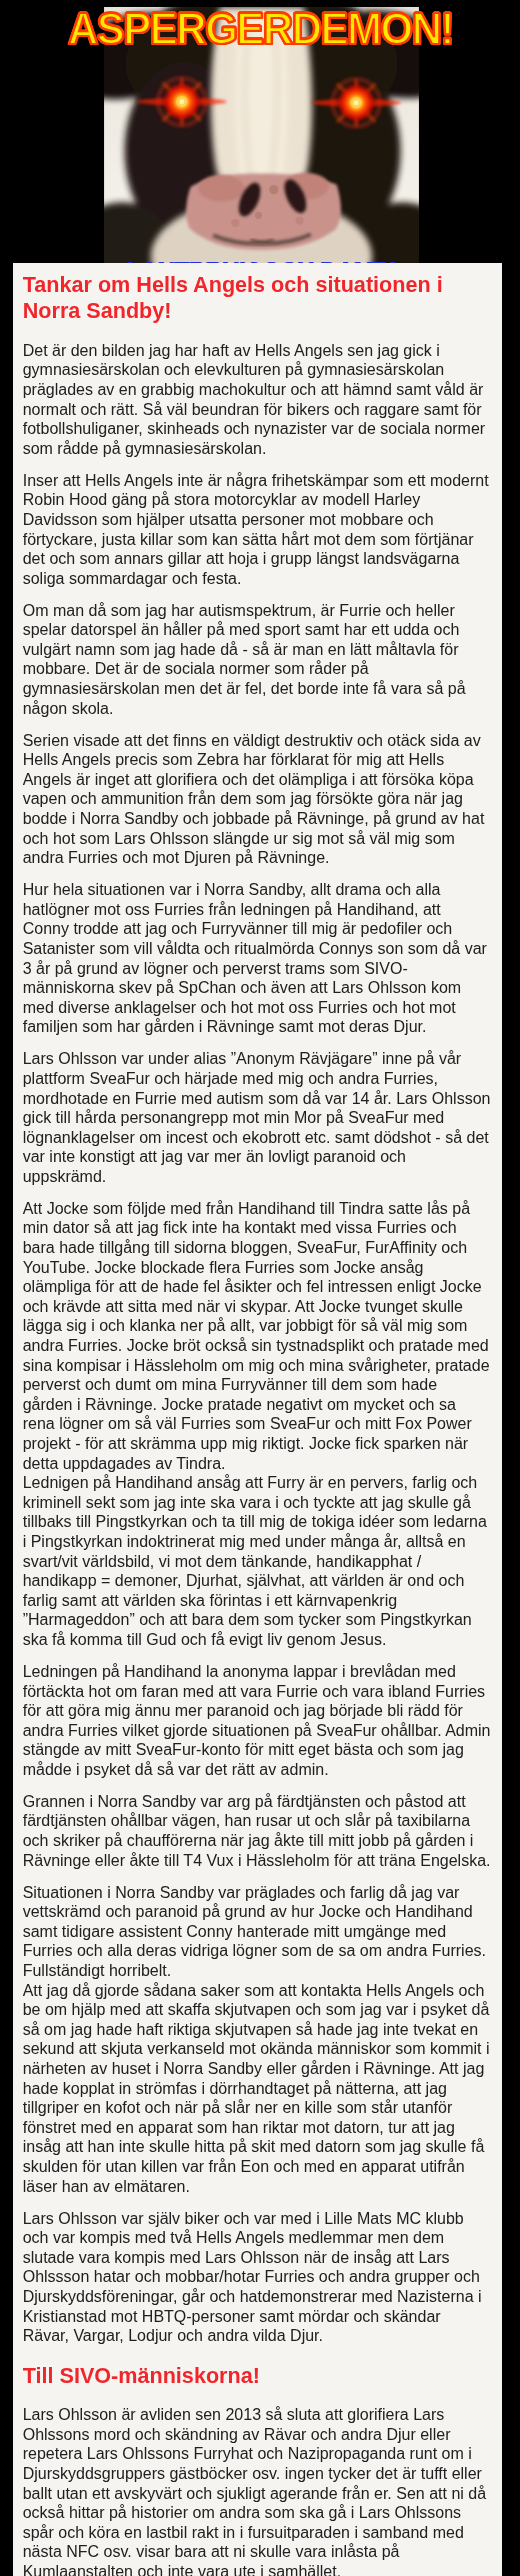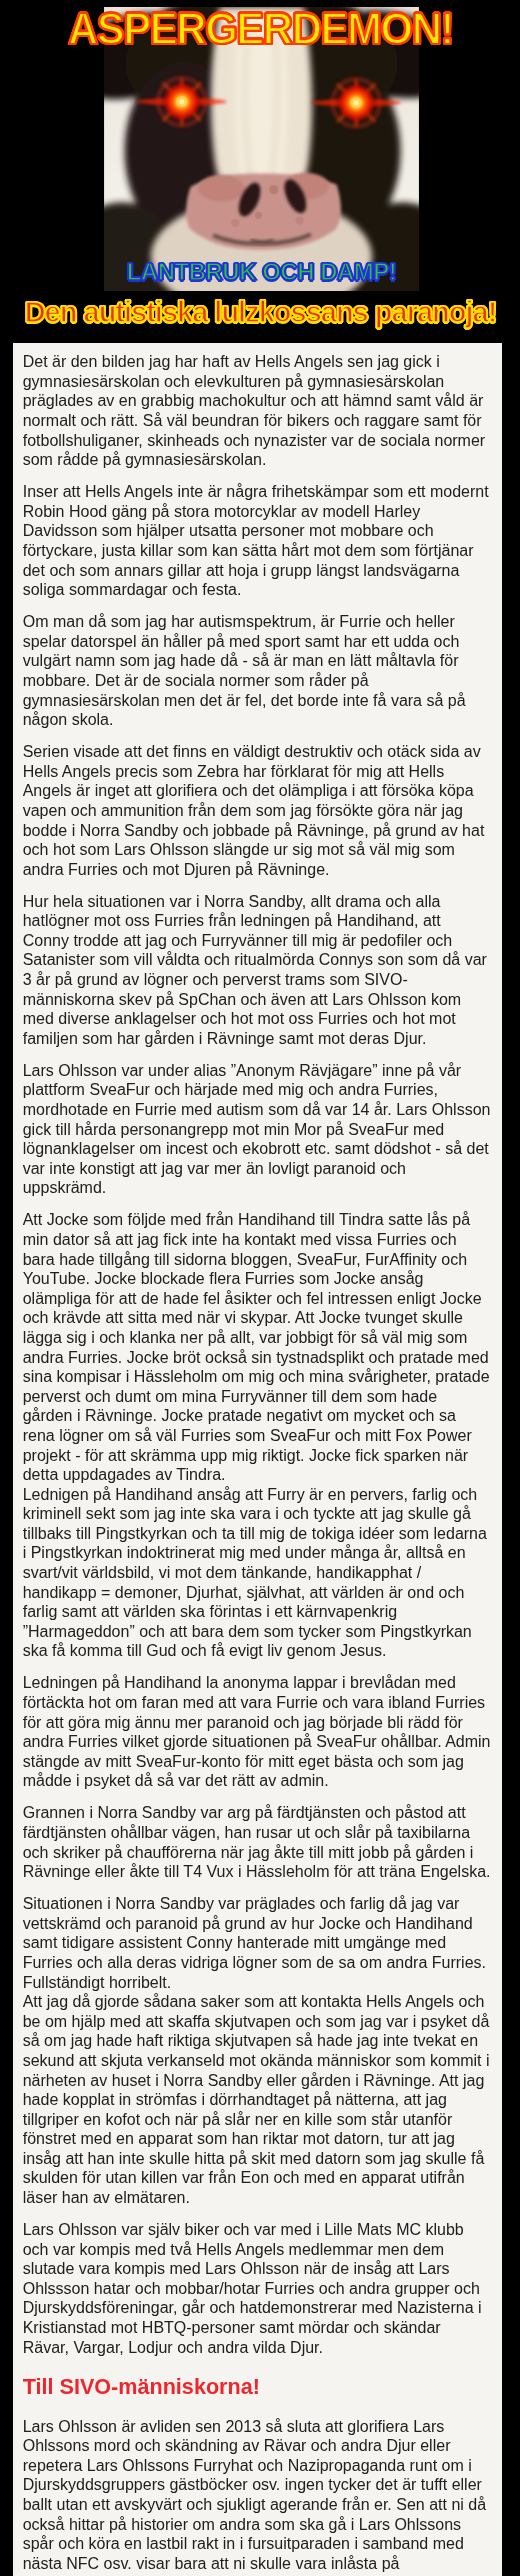--- a/index.html
+++ b/index.html
@@ -17,21 +17,21 @@
   html,body{margin:0;padding:0;background:var(--page_bg);}
   body{
     width:521px;
     min-height:2590px;
     font-family:"Liberation Sans", sans-serif;
     padding-bottom:11.3px;
     box-sizing:border-box;
   }
   .header{
     position:relative;
-    height:343px;
+    height:263px;
     overflow:hidden;
   }
   .photo{
     position:absolute;
     left:104px; top:7.2px;
     width:315px; height:284px;
   }
   .big-title{
     position:absolute;
     top:3.1px; left:0; width:100%;
@@ -192,20 +192,21 @@
       </g>
     </svg>
   </div>
 
   <div class="big-title">ASPERGERDEMON!</div>
   <div class="photo-caption">LANTBRUK OCH DAMP!</div>
   <div class="banner">Den autistiska lulzkossans paranoja!</div>
 </div>
 
 <div class="article">
+  <div class="section-heading">Tankar om Hells Angels och situationen i Norra Sandby!</div>
 
   <p>Det är den bilden jag har haft av Hells Angels sen jag gick i gymnasiesärskolan och elevkulturen på gymnasiesärskolan präglades av en grabbig machokultur och att hämnd samt våld är normalt och rätt. Så väl beundran för bikers och raggare samt för fotbollshuliganer, skinheads och nynazister var de sociala normer som rådde på gymnasiesärskolan.</p>
   <p>Inser att Hells Angels inte är några frihetskämpar som ett modernt Robin Hood gäng på stora motorcyklar av modell Harley Davidsson som hjälper utsatta personer mot mobbare och förtyckare, justa killar som kan sätta hårt mot dem som förtjänar det och som annars gillar att hoja i grupp längst landsvägarna soliga sommardagar och festa.</p>
   <p>Om man då som jag har autismspektrum, är Furrie och heller spelar datorspel än håller på med sport samt har ett udda och vulgärt namn som jag hade då - så är man en lätt måltavla för mobbare. Det är de sociala normer som råder på gymnasiesärskolan men det är fel, det borde inte få vara så på någon skola.</p>
   <p>Serien visade att det finns en väldigt destruktiv och otäck sida av Hells Angels precis som Zebra har förklarat för mig att Hells Angels är inget att glorifiera och det olämpliga i att försöka köpa vapen och ammunition från dem som jag försökte göra när jag bodde i Norra Sandby och jobbade på Rävninge, på grund av hat och hot som Lars Ohlsson slängde ur sig mot så väl mig som andra Furries och mot Djuren på Rävninge.</p>
   <p>Hur hela situationen var i Norra Sandby, allt drama och alla hatlögner mot oss Furries från ledningen på Handihand, att Conny trodde att jag och Furryvänner till mig är pedofiler och Satanister som vill våldta och ritualmörda Connys son som då var 3 år på grund av lögner och perverst trams som SIVO-människorna skev på SpChan och även att Lars Ohlsson kom med diverse anklagelser och hot mot oss Furries och hot mot familjen som har gården i Rävninge samt mot deras Djur.</p>
   <p>Lars Ohlsson var under alias ”Anonym Rävjägare” inne på vår plattform SveaFur och härjade med mig och andra Furries, mordhotade en Furrie med autism som då var 14 år. Lars Ohlsson gick till hårda personangrepp mot min Mor på SveaFur med lögnanklagelser om incest och ekobrott etc. samt dödshot - så det var inte konstigt att jag var mer än lovligt paranoid och uppskrämd.</p>
   <p>Att Jocke som följde med från Handihand till Tindra satte lås på min dator så att jag fick inte ha kontakt med vissa Furries och bara hade tillgång till sidorna bloggen, SveaFur, FurAffinity och YouTube. Jocke blockade flera Furries som Jocke ansåg olämpliga för att de hade fel åsikter och fel intressen enligt Jocke och krävde att sitta med när vi skypar. Att Jocke tvunget skulle lägga sig i och klanka ner på allt, var jobbigt för så väl mig som andra Furries. Jocke bröt också sin tystnadsplikt och pratade med sina kompisar i Hässleholm om mig och mina svårigheter, pratade perverst och dumt om mina Furryvänner till dem som hade gården i Rävninge. Jocke pratade negativt om mycket och sa rena lögner om så väl Furries som SveaFur och mitt Fox Power projekt - för att skrämma upp mig riktigt. Jocke fick sparken när detta uppdagades av Tindra.</p>
   <p class="tight">Lednigen på Handihand ansåg att Furry är en pervers, farlig och kriminell sekt som jag inte ska vara i och tyckte att jag skulle gå tillbaks till Pingstkyrkan och ta till mig de tokiga idéer som ledarna i Pingstkyrkan indoktrinerat mig med under många år, alltså en svart/vit världsbild, vi mot dem tänkande, handikapphat / handikapp = demoner, Djurhat, självhat, att världen är ond och farlig samt att världen ska förintas i ett kärnvapenkrig ”Harmageddon” och att bara dem som tycker som Pingstkyrkan ska få komma till Gud och få evigt liv genom Jesus.</p>
   <p>Ledningen på Handihand la anonyma lappar i brevlådan med förtäckta hot om faran med att vara Furrie och vara ibland Furries för att göra mig ännu mer paranoid och jag började bli rädd för andra Furries vilket gjorde situationen på SveaFur ohållbar. Admin stängde av mitt SveaFur-konto för mitt eget bästa och som jag mådde i psyket då så var det rätt av admin.</p>

